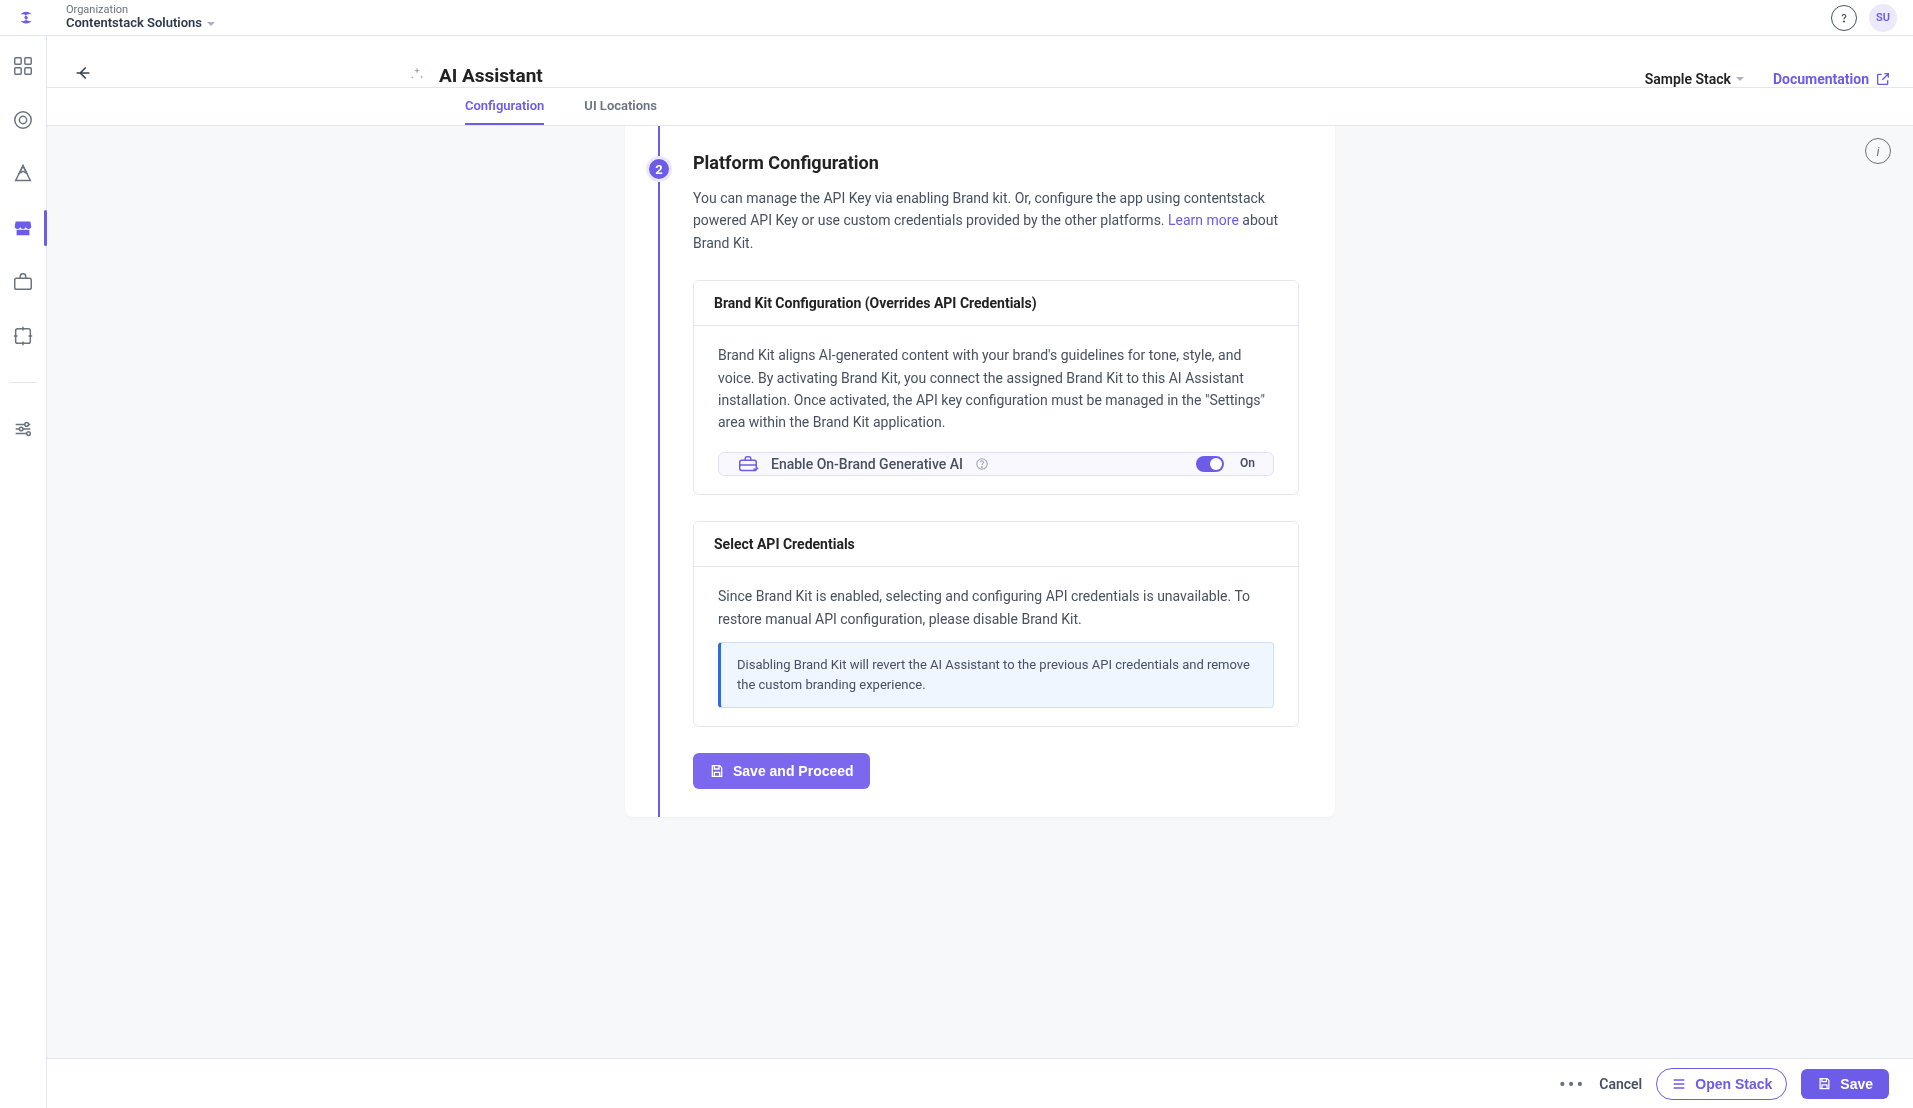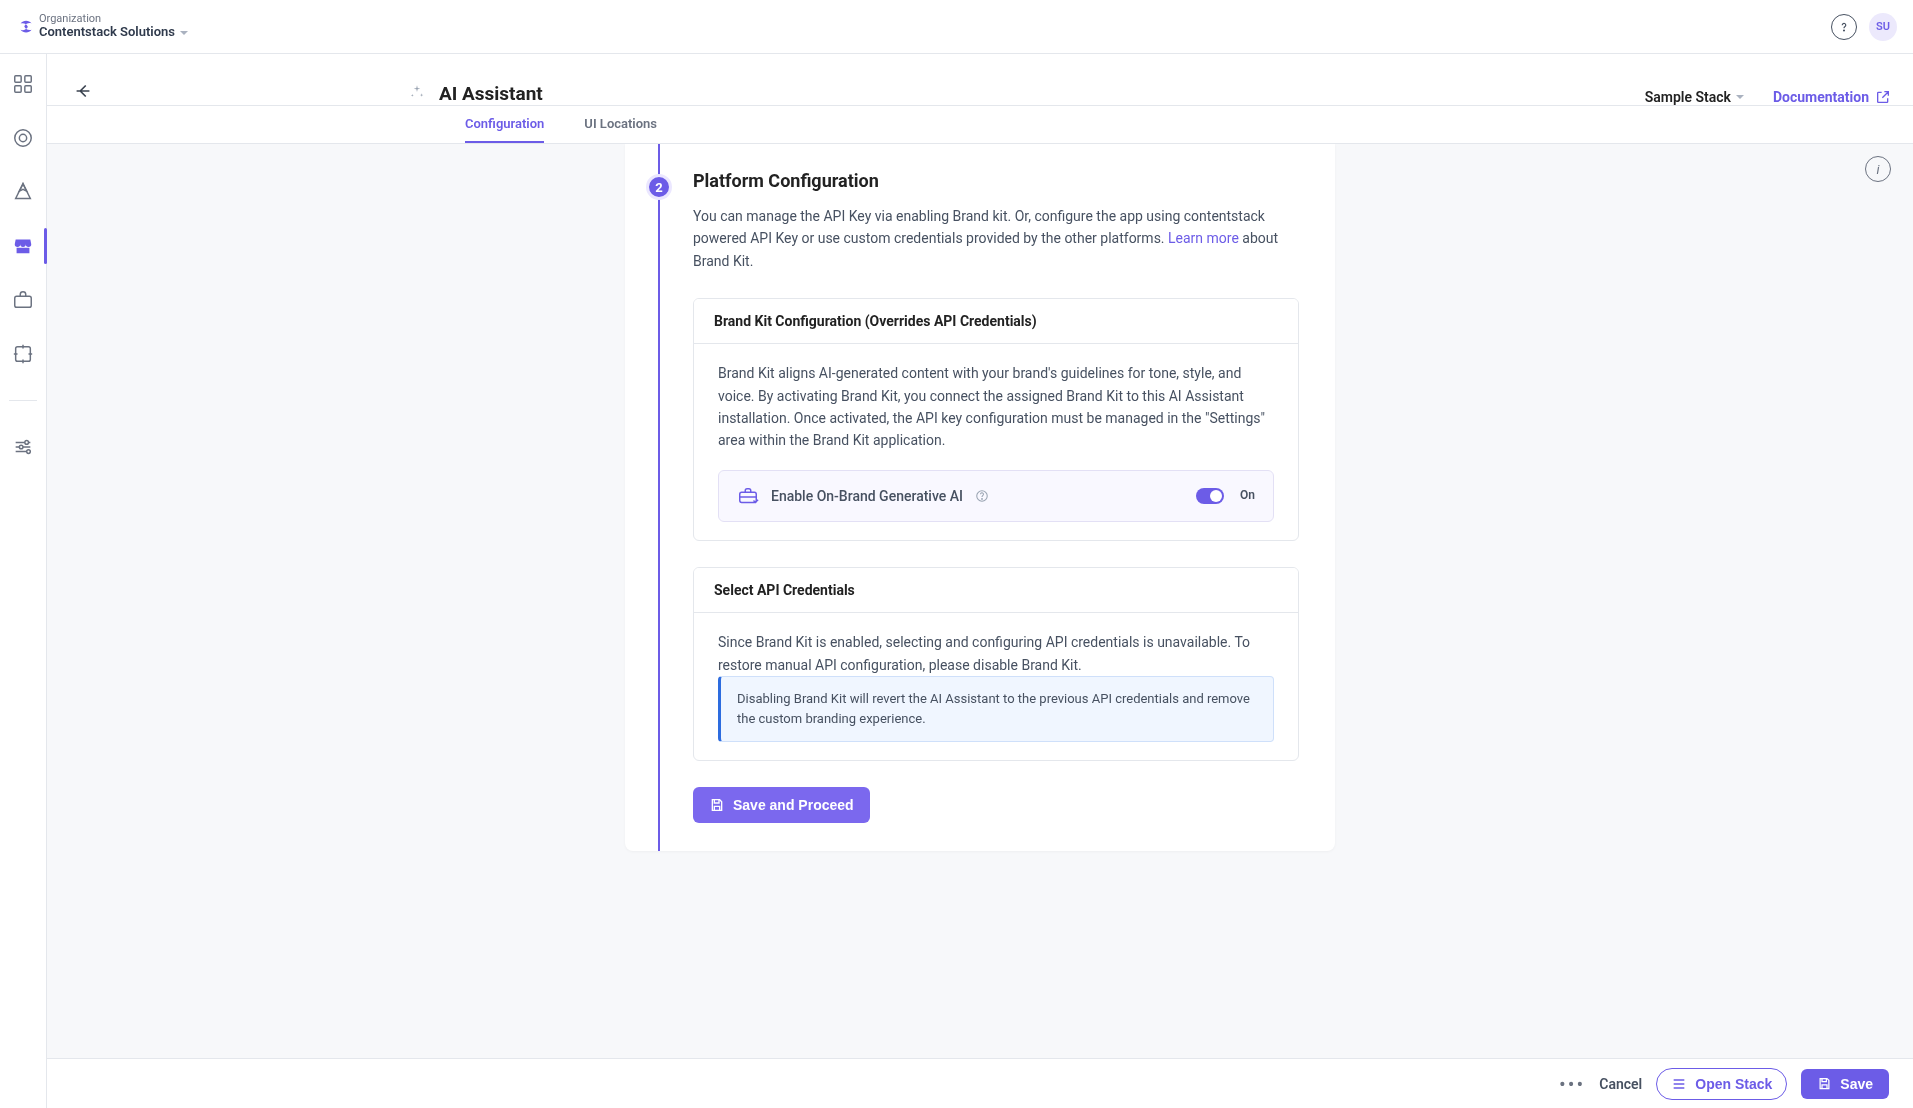--- a/index.html
+++ b/index.html
@@ -14,21 +14,21 @@
   --bg:#fff;
   --bg-soft:#f7f8fa;
   --info-bg:#f0f6ff;
   --info-border:#2d6cdf;
 }
 *{box-sizing:border-box}
 html,body{margin:0;height:100%;font-family:-apple-system,BlinkMacSystemFont,"Segoe UI",Roboto,Helvetica,Arial,sans-serif;color:var(--text);background:var(--bg);font-size:14px}
 body{display:flex;flex-direction:column;overflow:hidden}
 
 
-.topbar{height:54px;border-bottom:1px solid var(--border);display:flex;align-items:center;padding:0 16px;gap:3px}
+.topbar{height:36px;border-bottom:1px solid var(--border);display:flex;align-items:center;padding:0 16px;gap:30px}
 .logo{width:20px;height:20px;color:var(--brand)}
 .org-block{display:flex;flex-direction:column;line-height:1.1}
 .org-label{font-size:11px;color:var(--text-soft)}
 .org-name{font-size:13px;font-weight:600;color:#2f3a4c;display:flex;align-items:center;gap:4px}
 .topbar-right{margin-left:auto;display:flex;align-items:center;gap:12px}
 .icon-btn-round{width:26px;height:26px;border-radius:50%;border:1.5px solid var(--text-muted);display:flex;align-items:center;justify-content:center;color:var(--text-muted);cursor:pointer}
 .avatar{width:28px;height:28px;border-radius:50%;background:#ece9fc;color:var(--brand);display:flex;align-items:center;justify-content:center;font-size:11px;font-weight:600;cursor:pointer}
 
 
 .main{flex:1;display:flex;min-height:0}
@@ -62,28 +62,28 @@
 .step-badge{position:absolute;left:21px;top:30px;width:26px;height:26px;border-radius:50%;background:var(--brand);color:#fff;font-size:13px;font-weight:700;display:flex;align-items:center;justify-content:center;border:3px solid #ebe7ff}
 .card-inner{margin-left:32px}
 .h2{font-size:18px;font-weight:700;margin:0 0 10px}
 .para{font-size:14px;line-height:1.6;color:var(--text-muted)}
 .para a{color:var(--brand);text-decoration:none}
 
 .panel{border:1px solid var(--border);border-radius:6px;margin-top:26px;overflow:hidden}
 .panel-head{padding:14px 20px;font-size:14px;font-weight:700;border-bottom:1px solid var(--border);background:var(--bg)}
 .panel-body{padding:18px 24px;font-size:14px;line-height:1.6;color:var(--text-muted)}
 
-.toggle-box{border:1px solid #e3e0f5;background:#f9f8ff;border-radius:6px;padding:14px 18px;margin-top:18px;display:flex;align-items:center;gap:12px}
+.toggle-box{border:1px solid #e3e0f5;background:#f9f8ff;border-radius:6px;padding:0 18px;margin-top:18px;display:flex;align-items:center;gap:12px}
 .toggle-box .label{font-size:14px;color:var(--text-muted);font-weight:500}
 .toggle-box .spacer{flex:1}
 .switch{width:28px;height:16px;border-radius:999px;background:var(--brand);position:relative;cursor:pointer}
 .switch::after{content:"";position:absolute;right:2px;top:2px;width:12px;height:12px;border-radius:50%;background:#fff}
 .switch-label{font-size:12px;color:var(--text-muted);font-weight:600;margin-left:4px}
 
-.info-box{border:1px solid #cfe0fa;border-left:3px solid var(--info-border);background:var(--info-bg);border-radius:4px;padding:12px 16px;font-size:13px;line-height:1.55;color:var(--text-muted);}
+.info-box{border:1px solid #cfe0fa;border-left:3px solid var(--info-border);background:var(--info-bg);border-radius:4px;padding:12px 16px;font-size:13px;line-height:1.55;color:var(--text-muted);margin-top:12px}
 
 .btn-primary-soft{margin-top:26px;background:var(--brand-light);color:#fff;border:none;border-radius:6px;padding:10px 16px;font-size:14px;font-weight:600;display:inline-flex;align-items:center;gap:8px;cursor:pointer}
 
 
 .right-rail{position:absolute;right:22px;top:12px}
 .info-icon-ring{width:26px;height:26px;border-radius:50%;border:1.6px solid #6b7280;display:flex;align-items:center;justify-content:center;color:#6b7280;font-size:13px;font-style:italic;cursor:pointer}
 
 
 .footer{height:50px;border-top:1px solid var(--border);display:flex;align-items:center;padding:0 24px;gap:14px;background:var(--bg)}
 .footer-left{flex:1}

